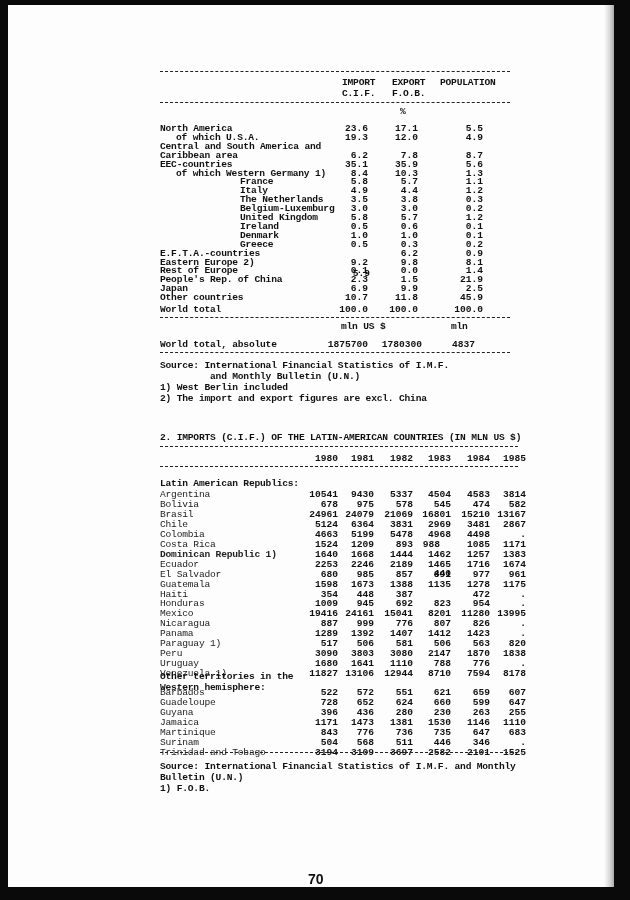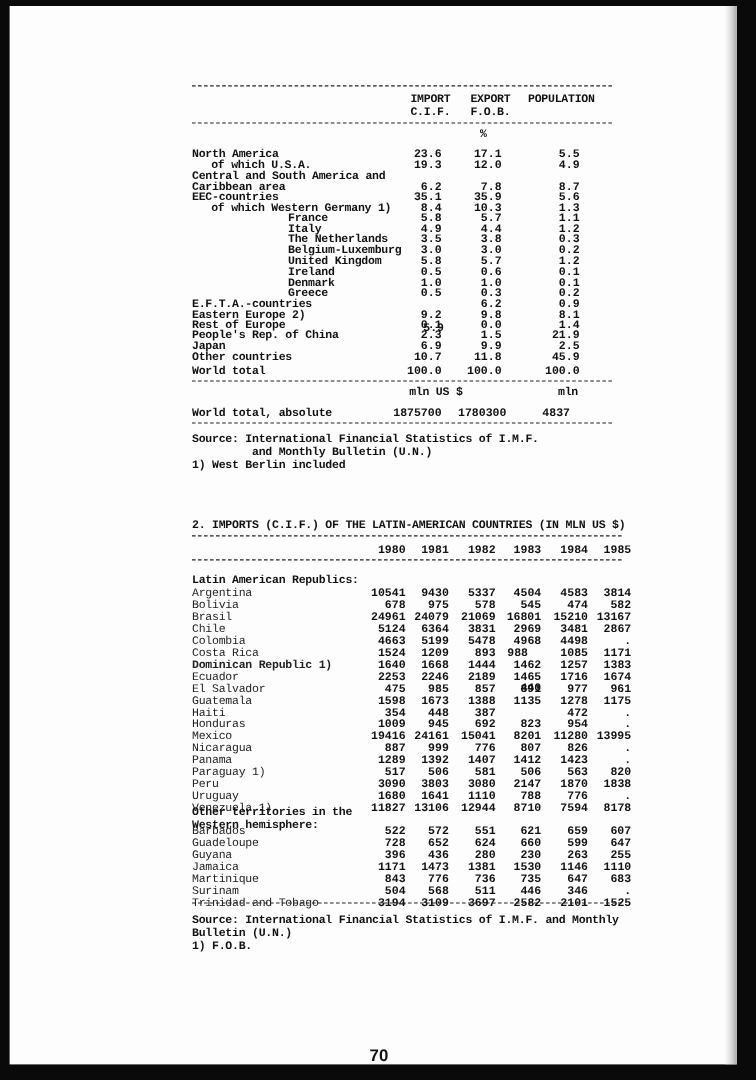--- a/index.html
+++ b/index.html
@@ -118,30 +118,31 @@
       <div class="num" style="left: 350px; width: 60px; top: 287.1px;">11.8</div>
       <div class="num" style="left: 415px; width: 60px; top: 287.1px;">45.9</div>
     </div>
 
   <div class="t" style="left:152px; top:299px;">World total</div>
   <div class="num" style="left:300px; width:60px; top:299px;">100.0</div>
   <div class="num" style="left:350px; width:60px; top:299px;">100.0</div>
   <div class="num" style="left:415px; width:60px; top:299px;">100.0</div>
   <div class="dash" style="left:152px; top:312px; width:350px;"></div>
   <div class="t" style="left:333px; top:316px;">mln US $</div>
-  <div class="t" style="left:443px; top:316px;margin-left:14px;">mln</div>
+  <div class="t" style="left:443px; top:316px;">mln</div>
   <div class="t" style="left:152px; top:334px;">World total, absolute</div>
   <div class="num" style="left:296px; width:64px; top:334px;">1875700</div>
   <div class="num" style="left:350px; width:64px; top:334px;">1780300</div>
   <div class="num" style="left:415px; width:52px; top:334px;">4837</div>
   <div class="dash" style="left:152px; top:347px; width:350px;"></div>
 
   <div class="t" style="left:152px; top:355px;">Source: International Financial Statistics of I.M.F.</div>
   <div class="t" style="left:152px; top:366px;">         and Monthly Bulletin (U.N.)</div>
   <div class="t" style="left:152px; top:377px;">1) West Berlin included</div>
+  <div class="t" style="left:152px; top:388px;">2) The import and export figures are excl. China</div>
 
   <div class="t" style="left:152px; top:427px;">2. IMPORTS (C.I.F.) OF THE LATIN-AMERICAN COUNTRIES (IN MLN US $)</div>
   <div class="dash" style="left:152px; top:441px; width:358px;"></div>
   <div id="t2years">
       <div class="num light" style="left: 290px; width: 40px; top: 448px;">1980</div>
       <div class="num light" style="left: 326px; width: 40px; top: 448px;">1981</div>
       <div class="num light" style="left: 365px; width: 40px; top: 448px;">1982</div>
       <div class="num light" style="left: 403px; width: 40px; top: 448px;">1983</div>
       <div class="num light" style="left: 442px; width: 40px; top: 448px;">1984</div>
       <div class="num light" style="left: 478px; width: 40px; top: 448px;">1985</div>
@@ -200,21 +201,21 @@
       <div class="num" style="left: 438px; width: 44px; top: 543.7px;">1257</div>
       <div class="num" style="left: 474px; width: 44px; top: 543.7px;">1383</div>
       <div class="t light" style="left: 152px; top: 553.65px;">Ecuador</div>
       <div class="num" style="left: 286px; width: 44px; top: 553.65px;">2253</div>
       <div class="num" style="left: 322px; width: 44px; top: 553.65px;">2246</div>
       <div class="num" style="left: 361px; width: 44px; top: 553.65px;">2189</div>
       <div class="num" style="left: 399px; width: 44px; top: 553.65px;">1465</div>
       <div class="num" style="left: 438px; width: 44px; top: 553.65px;">1716</div>
       <div class="num" style="left: 474px; width: 44px; top: 553.65px;">1674</div>
       <div class="t light" style="left: 152px; top: 563.6px;">El Salvador</div>
-      <div class="num" style="left: 286px; width: 44px; top: 563.6px;">475</div>
+      <div class="num" style="left: 286px; width: 44px; top: 563.6px;">680</div>
       <div class="num" style="left: 322px; width: 44px; top: 563.6px;">985</div>
       <div class="num" style="left: 361px; width: 44px; top: 563.6px;">857</div>
       <div class="num" style="left: 399px; width: 44px; top: 563.6px;">891</div>
       <div class="num" style="left: 438px; width: 44px; top: 563.6px;">977</div>
       <div class="num" style="left: 474px; width: 44px; top: 563.6px;">961</div>
       <div class="t light" style="left: 152px; top: 573.55px;">Guatemala</div>
       <div class="num" style="left: 286px; width: 44px; top: 573.55px;">1598</div>
       <div class="num" style="left: 322px; width: 44px; top: 573.55px;">1673</div>
       <div class="num" style="left: 361px; width: 44px; top: 573.55px;">1388</div>
       <div class="num" style="left: 399px; width: 44px; top: 573.55px;">1135</div>

